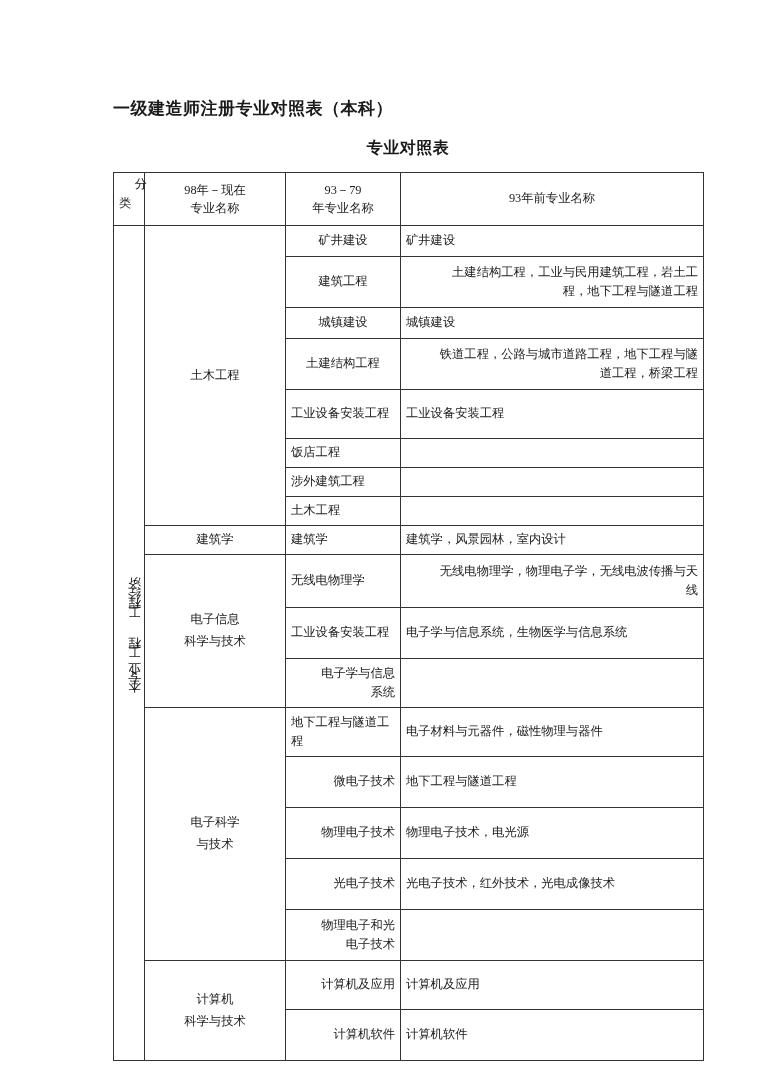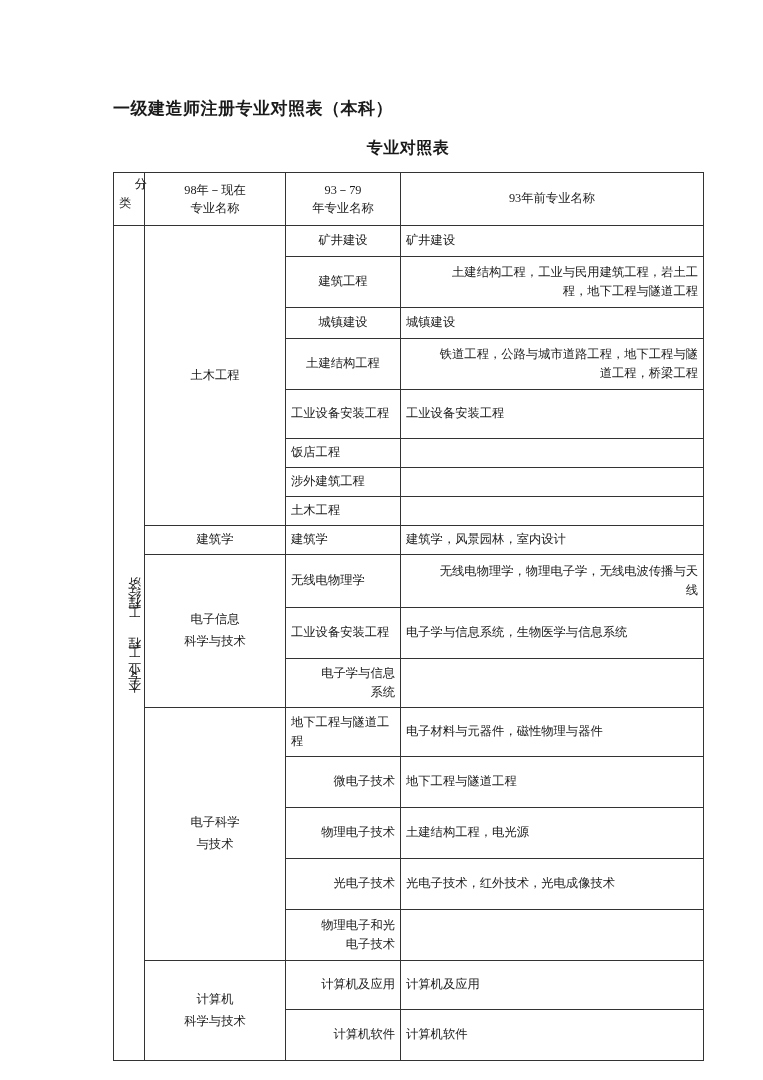--- a/index.html
+++ b/index.html
@@ -224,21 +224,21 @@
           </td>
           <td class="c-left c-top" style="height:42px">地下工程与隧道工程</td>
           <td class="c-pad c-top">电子材料与元器件，磁性物理与器件</td>
         </tr>
         <tr>
           <td class="c-indent c-top" style="height:44px">微电子技术</td>
           <td class="c-pad c-top">地下工程与隧道工程</td>
         </tr>
         <tr>
           <td class="c-indent c-top" style="height:44px">物理电子技术</td>
-          <td class="c-pad c-top">土建结构工程，电光源</td>
+          <td class="c-pad c-top">物理电子技术，电光源</td>
         </tr>
         <tr>
           <td class="c-indent c-top" style="height:44px">光电子技术</td>
           <td class="c-pad c-top">光电子技术，红外技术，光电成像技术</td>
         </tr>
         <tr>
           <td class="c-indent c-top" style="height:44px">物理电子和光电子技术</td>
           <td class="c-pad"></td>
         </tr>
 

